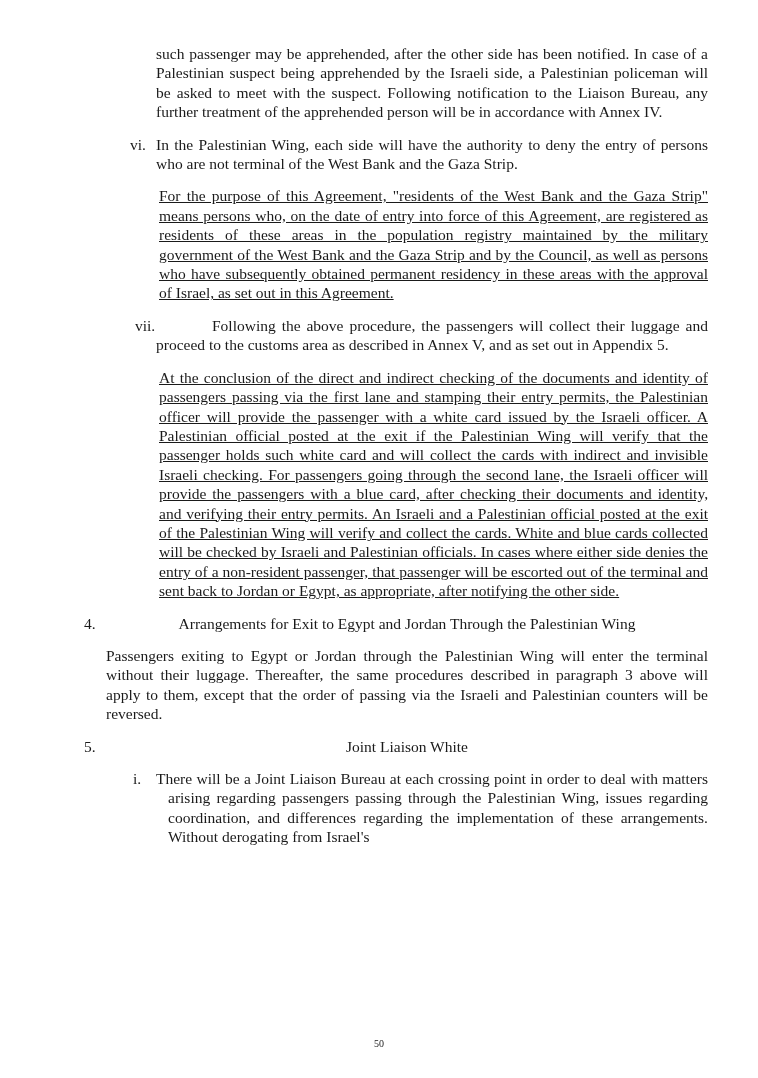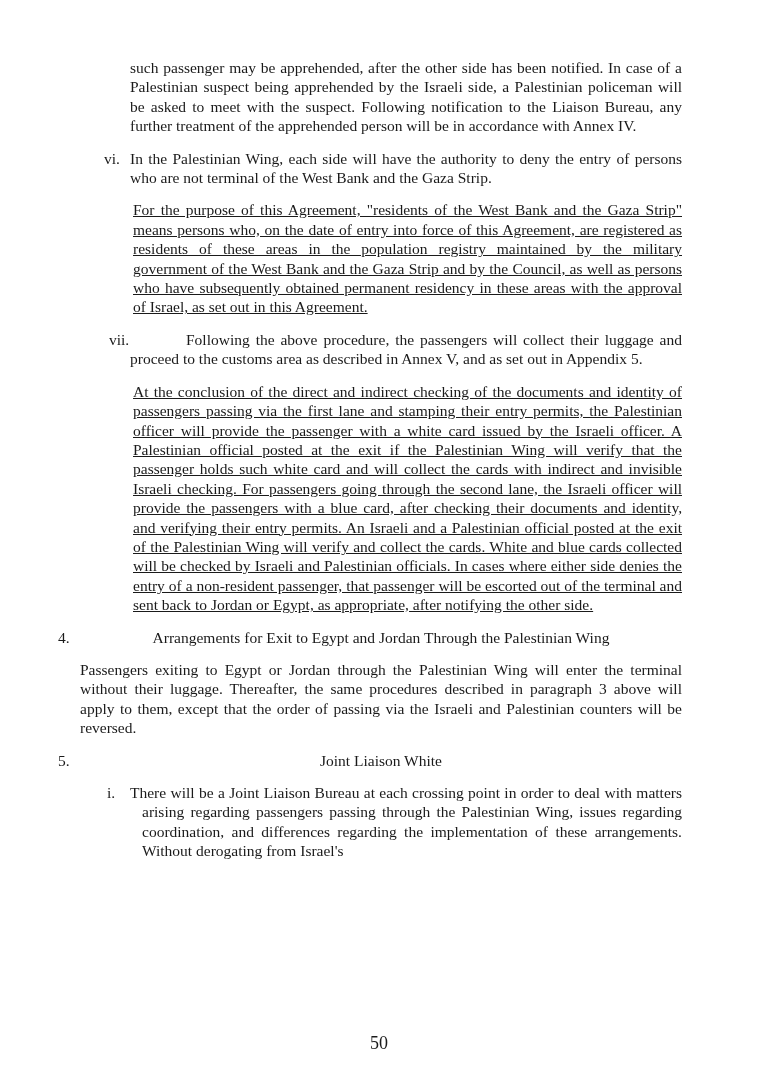--- a/index.html
+++ b/index.html
@@ -15,23 +15,22 @@
     background: #ffffff;
     color: #1a1a1a;
     font-family: "Liberation Serif", "DejaVu Serif", serif;
     font-size: 15.5px;
     line-height: 19.4px;
     overflow: hidden;
   }
   .content {
     position: absolute;
     top: 44px;
-    left: 80px;
+    left: 106px;
     width: 602px;
-    margin-top: 14px;
   }
   p { margin: 0; text-align: justify; }
   .blk { margin: 0 0 13px 0; }
   .blk:last-child { margin-bottom: 0; }
 
   
   .roman-body { margin-left: 50px; }   
   .sub-body   { margin-left: 53px; text-decoration: underline; }   
 
   .item { position: relative; }
@@ -52,21 +51,21 @@
   .item-i p { text-indent: -12px; }
 
   .heading { text-align: center; }
 
   .page-number {
     position: absolute;
     top: 1034px;
     left: 0;
     width: 100%;
     text-align: center;
-    font-size: 18px;
+    font-size: 10px;
     color: #1a1a1a;
   }
 </style>
 </head>
 <body>
 
 <div class="page">
   <div class="content">
 
     <p class="blk roman-body">such passenger may be apprehended, after the other side has been notified. In case of a Palestinian suspect being apprehended by the Israeli side, a Palestinian policeman will be asked to meet with the suspect. Following notification to the Liaison Bureau, any further treatment of the apprehended person will be in accordance with Annex IV.</p>

